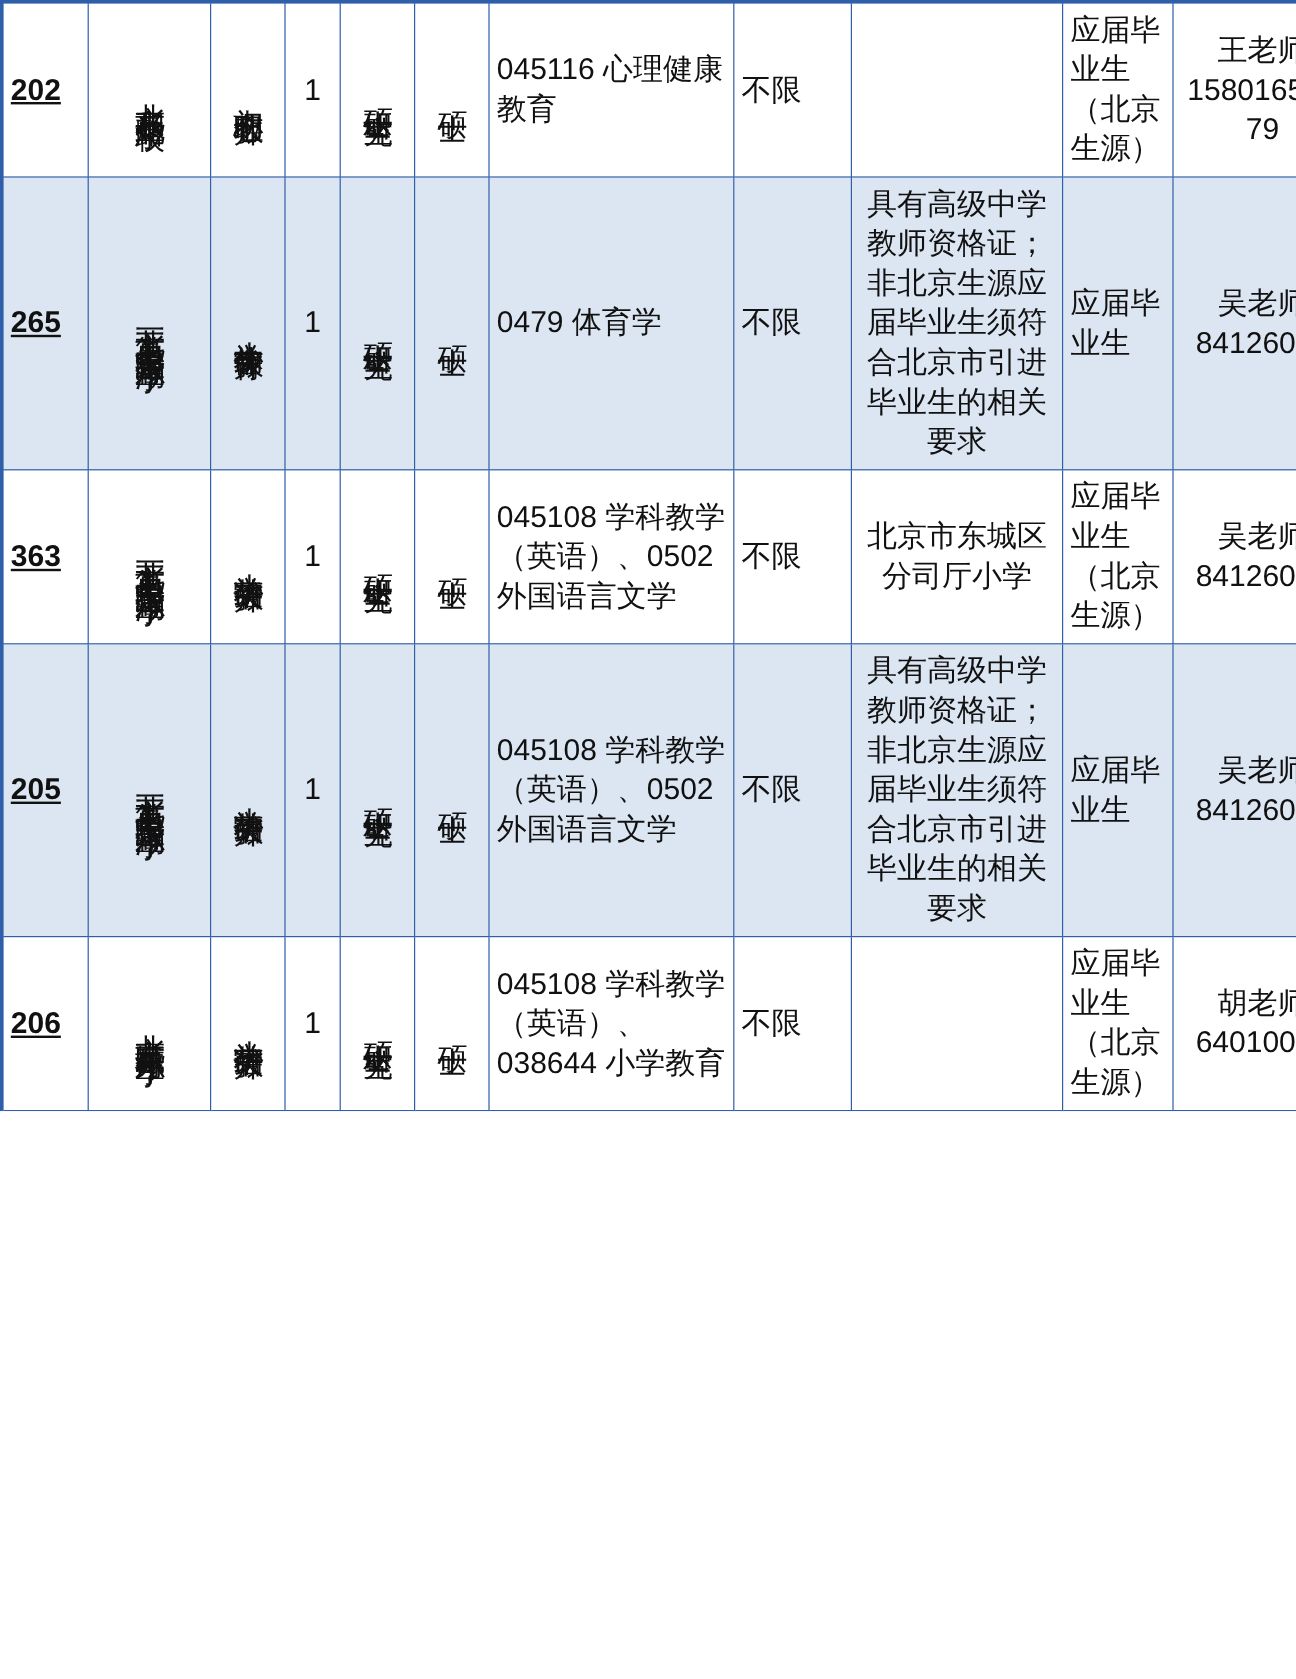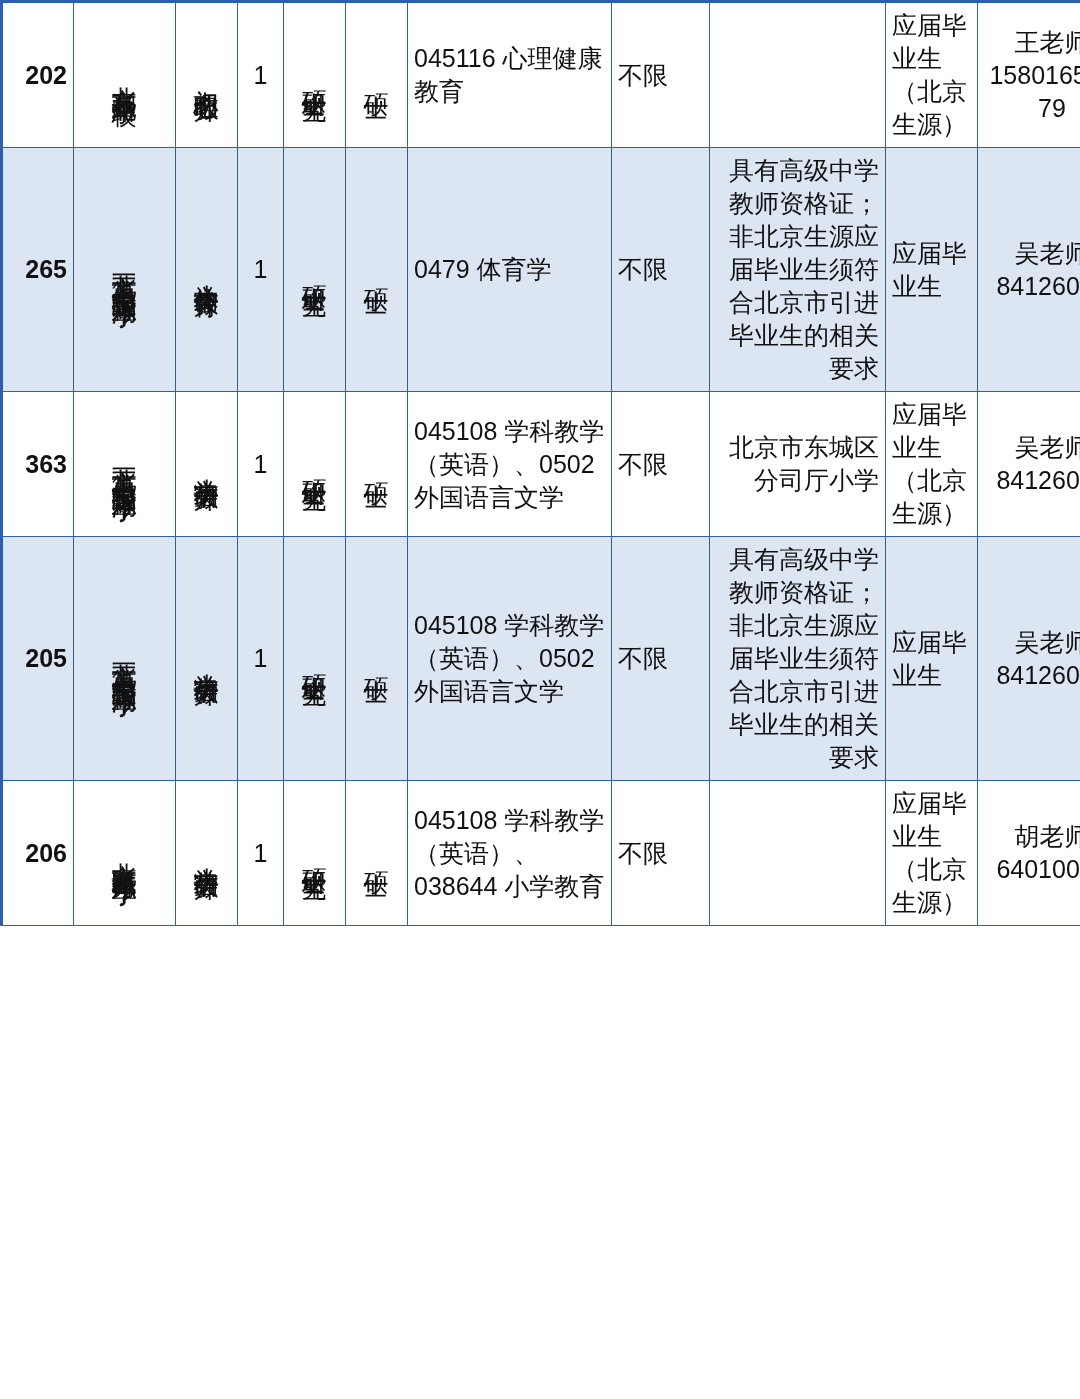--- a/index.html
+++ b/index.html
@@ -58,25 +58,26 @@
     text-orientation: upright;
     margin: 0 auto;
     letter-spacing: 2px;
     line-height: 1.12;
     display: block;
     white-space: nowrap;
   }
   .no-cell {
     font-weight: bold;
     font-size: 27px;
-    text-align: right;
+    text-align: left;
+    text-decoration: underline;
   }
   .num-cell { text-align: center; font-size: 25px; }
   .major-cell { text-align: left; line-height: 1.4; }
-  .req-cell { text-align: right; line-height: 1.4; }
+  .req-cell { text-align: center; line-height: 1.4; }
   .contact-cell { text-align: center; line-height: 1.35; }
   .type-cell { line-height: 1.3; }
   .limit-cell { text-align: left; }
 </style>
 </head>
 <body>
 
 <div id="sheet">
   <table class="recruit">
     <colgroup>

